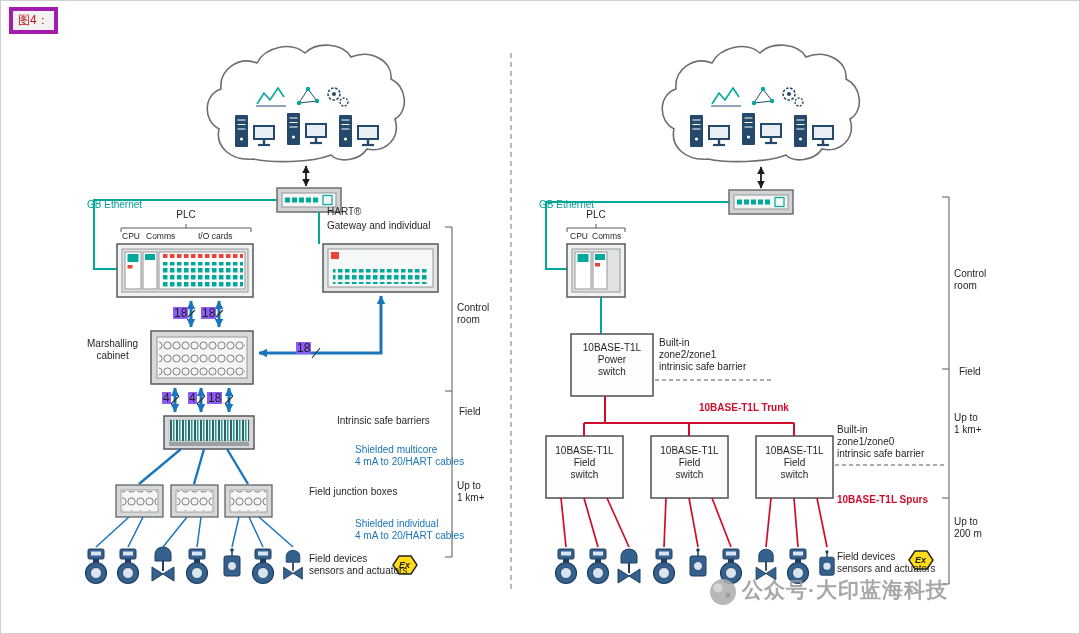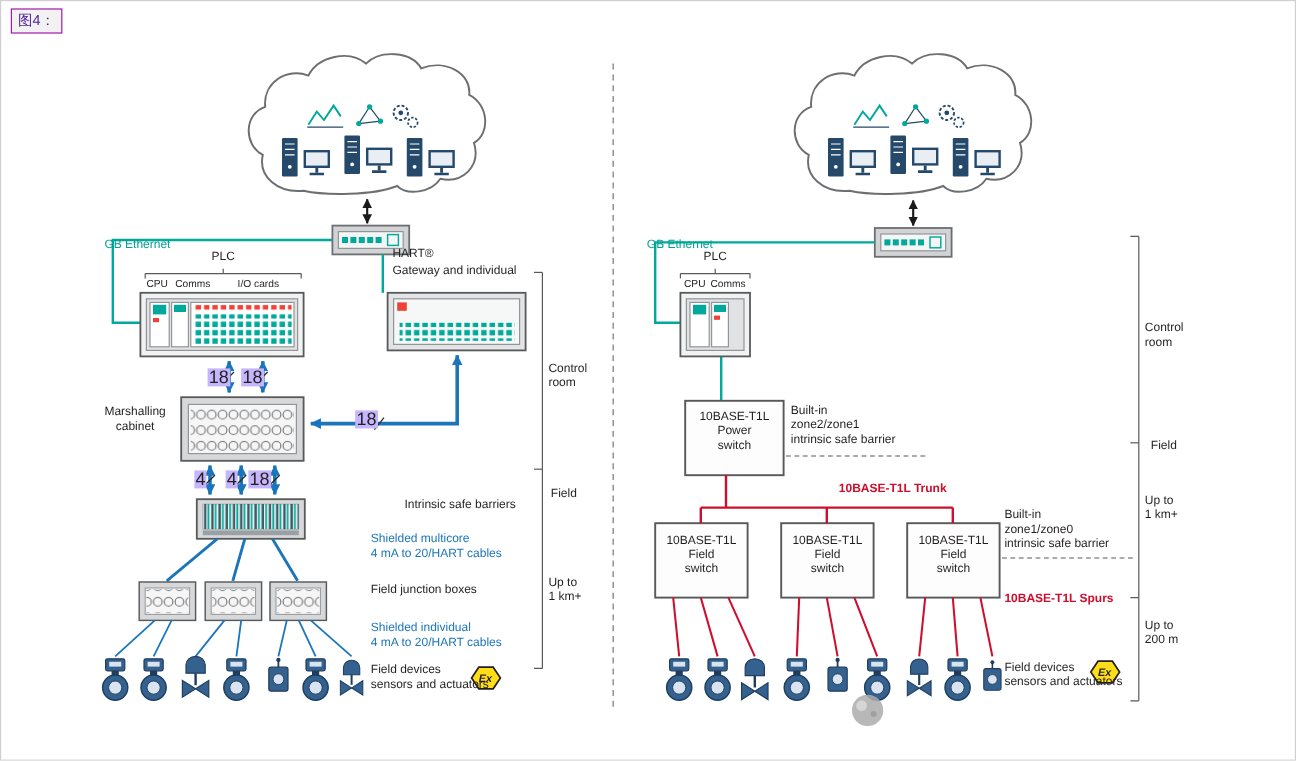--- a/index.html
+++ b/index.html
@@ -2,25 +2,25 @@
 <html><head>
 <meta charset="utf-8">
 <style>
   html,body{margin:0;padding:0;background:#fff;font-family:"Liberation Sans",sans-serif;}
   .stage{position:relative;width:1080px;height:634px;background:#fff;border:1px solid #CFCFCF;box-sizing:border-box;overflow:hidden;}
   svg.art{position:absolute;left:0;top:0;}
   .lbl{position:absolute;font-size:10px;line-height:1.22;color:#231F20;white-space:pre-line;}
   .c{text-align:center;}
   .s9{font-size:8.5px;}
   .teal{color:#00A096;margin-top:22px;}
-  .blue{color:#1B75BB;}
+  .blue{color:#1B75BB;margin-left:46px;}
   .red{color:#CE0E2D;font-weight:bold;}
-  .cnt{position:absolute;font-size:15px;line-height:1;color:#231F20;background:#c4b5fd;padding:0 1px;}
+  .cnt{position:absolute;font-size:12px;line-height:1;color:#231F20;background:#8b5cf6;padding:0 1px;}
   .ex{position:absolute;font-size:9px;font-weight:bold;font-style:italic;color:#231F20;}
-  .fig{position:absolute;left:8px;top:6px;border:1px solid #a21caf;background:#F2F2F2;font-size:12px;padding:1px 5px;color:#4c1d95;}
+  .fig{position:absolute;left:8px;top:6px;border:4px solid #a21caf;background:#F2F2F2;font-size:12px;padding:1px 5px;color:#b91c1c;}
   .wm{position:absolute;left:741px;top:575px;font-size:21px;font-weight:600;color:#9C9C9C;opacity:.88;letter-spacing:1px;}
 </style>
 </head>
 <body>
 
 <div class="stage">
 
 <svg class="art" width="1080" height="634" viewBox="0 0 1080 634">
   <defs>
     <marker id="ab" viewBox="0 0 8 8" markerWidth="9" markerHeight="9" refX="7.5" refY="4" orient="auto-start-reverse" markerUnits="userSpaceOnUse">
@@ -377,14 +377,15 @@
 sensors and actuators</div>
 <div class="ex" style="left:914px;top:554px;">Ex</div>
 <div class="lbl" style="left:953px;top:267px;">Control
 room</div>
 <div class="lbl" style="left:958px;top:365px;">Field</div>
 <div class="lbl" style="left:953px;top:411px;">Up to
 1 km+</div>
 <div class="lbl" style="left:953px;top:515px;">Up to
 200 m</div>
 
+<div class="wm">公众号·大印蓝海科技</div>
 
 </div>
 
 </body></html>

